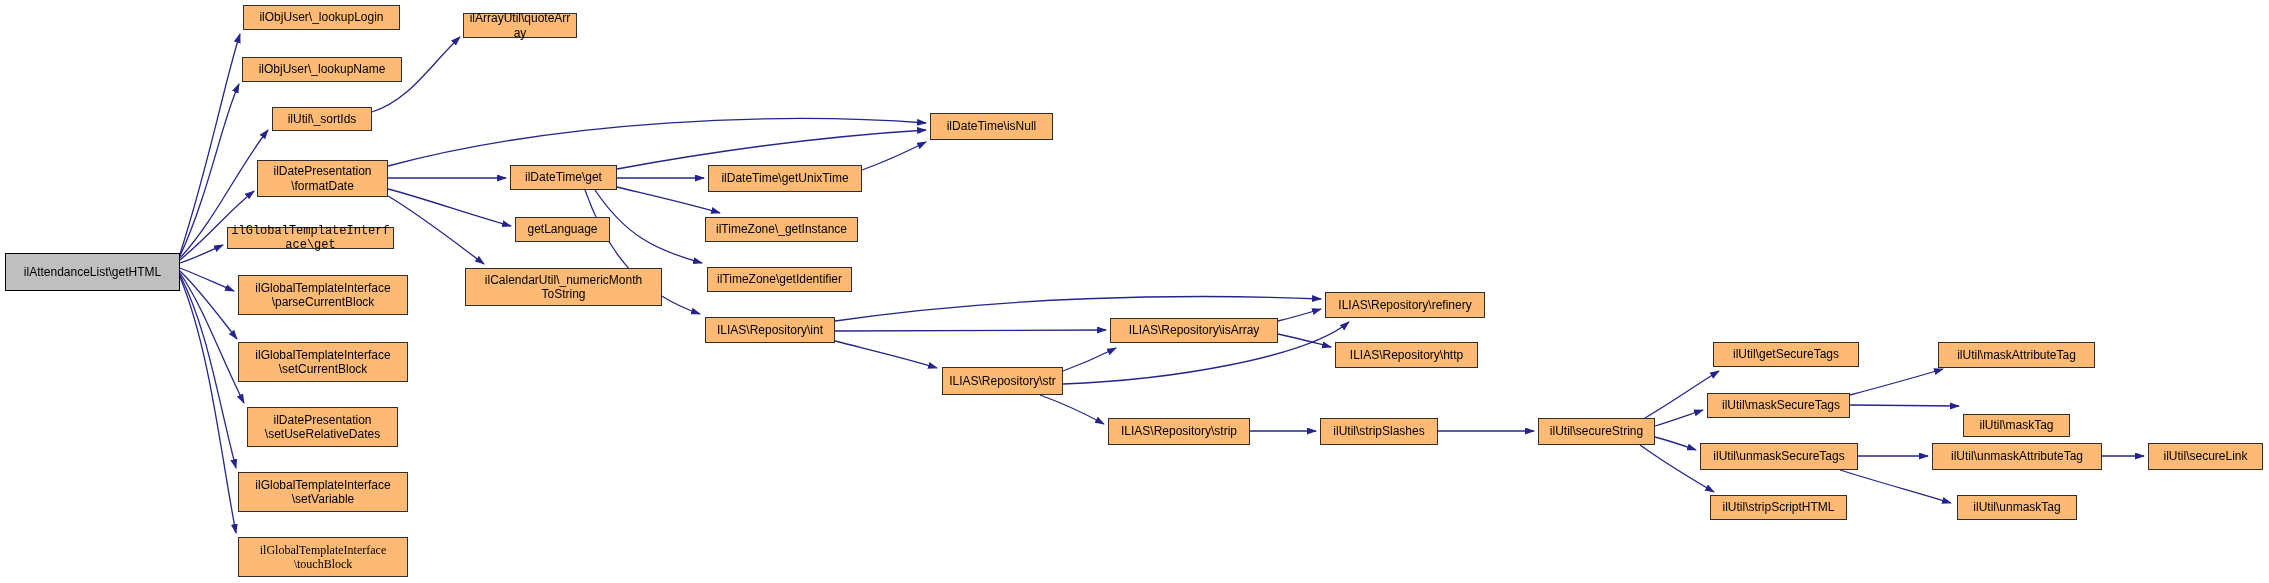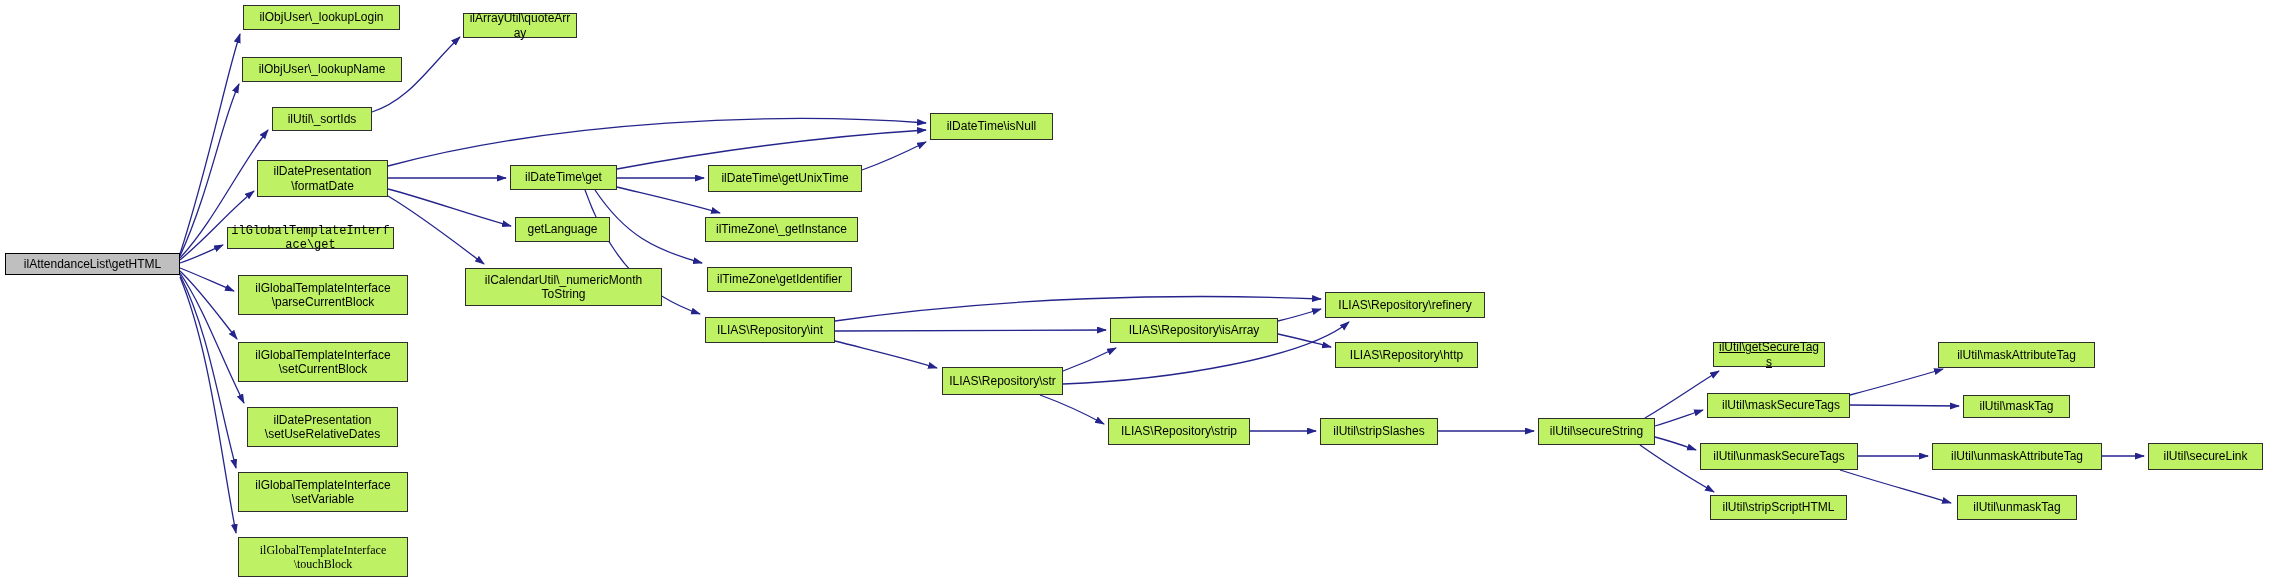--- a/index.html
+++ b/index.html
@@ -7,21 +7,21 @@
     position:relative;
     width:2269px;height:583px;
     background:#ffffff;
     font-family:"Liberation Sans", sans-serif;
     overflow:hidden;
   }
   #edges{position:absolute;left:0;top:0;width:2269px;height:583px;}
   .edge{fill:none;stroke:#24248C;stroke-width:1.3;}
   .node{
     position:absolute;box-sizing:border-box;
-    background:#bef264;border:1px solid #2e2e2e;
+    background:#fdba74;border:1px solid #2e2e2e;
     display:flex;align-items:center;justify-content:center;
     text-align:center;color:#000;
     font-size:12px;line-height:1.18;
     overflow-wrap:anywhere;word-break:break-word;
     padding:1px 3px;cursor:pointer;
   }
   .node.root{background:#BFBFBF;border-color:#000;}
 </style>
 </head>
 <body>
@@ -69,21 +69,21 @@
     <path class="edge" marker-end="url(#arrow)" d="M1655,426 C1672,421 1688,415 1703,410"></path>
     <path class="edge" marker-end="url(#arrow)" d="M1655,437 C1670,441 1682,445 1696,450"></path>
     <path class="edge" marker-end="url(#arrow)" d="M1640,445 C1668,465 1690,478 1714,492"></path>
     <path class="edge" marker-end="url(#arrow)" d="M1850,395 C1880,387 1913,378 1943,369"></path>
     <path class="edge" marker-end="url(#arrow)" d="M1850,405 L1959,406"></path>
     <path class="edge" marker-end="url(#arrow)" d="M1858,456 L1928,456"></path>
     <path class="edge" marker-end="url(#arrow)" d="M1840,470 C1878,482 1915,492 1951,503"></path>
     <path class="edge" marker-end="url(#arrow)" d="M2102,456 L2144,456"></path>
   </svg>
 
-  <div class="node root" style="left:5px;top:253px;width:175px;height:22px;">ilAttendanceList\getHTML</div>
+  <div class="node root" style="left:5px;top:253px;width:175px;height:38px;">ilAttendanceList\getHTML</div>
   <div class="node" style="left:243px;top:5px;width:157px;height:25px;">ilObjUser\_lookupLogin</div>
   <div class="node" style="left:242px;top:57px;width:160px;height:25px;">ilObjUser\_lookupName</div>
   <div class="node" style="left:272px;top:107px;width:100px;height:24px;">ilUtil\_sortIds</div>
   <div class="node" style="left:463px;top:13px;width:114px;height:25px;">ilArrayUtil\quoteArray</div>
   <div class="node" style="left:257px;top:160px;width:131px;height:37px;">ilDatePresentation \formatDate</div>
   <div class="node" style="left:227px;top:227px;width:167px;height:22px;font-family:Liberation Mono, monospace;">ilGlobalTemplateInterface\get</div>
   <div class="node" style="left:238px;top:275px;width:170px;height:40px;">ilGlobalTemplateInterface \parseCurrentBlock</div>
   <div class="node" style="left:238px;top:342px;width:170px;height:40px;">ilGlobalTemplateInterface \setCurrentBlock</div>
   <div class="node" style="left:247px;top:407px;width:151px;height:40px;">ilDatePresentation \setUseRelativeDates</div>
   <div class="node" style="left:238px;top:472px;width:170px;height:40px;">ilGlobalTemplateInterface \setVariable</div>
@@ -96,23 +96,23 @@
   <div class="node" style="left:707px;top:267px;width:145px;height:25px;">ilTimeZone\getIdentifier</div>
   <div class="node" style="left:930px;top:113px;width:123px;height:27px;">ilDateTime\isNull</div>
   <div class="node" style="left:705px;top:317px;width:130px;height:26px;">ILIAS\Repository\int</div>
   <div class="node" style="left:1110px;top:318px;width:168px;height:25px;">ILIAS\Repository\isArray</div>
   <div class="node" style="left:1325px;top:292px;width:160px;height:26px;">ILIAS\Repository\refinery</div>
   <div class="node" style="left:1335px;top:342px;width:143px;height:26px;">ILIAS\Repository\http</div>
   <div class="node" style="left:942px;top:367px;width:121px;height:28px;">ILIAS\Repository\str</div>
   <div class="node" style="left:1108px;top:418px;width:142px;height:27px;">ILIAS\Repository\strip</div>
   <div class="node" style="left:1320px;top:418px;width:118px;height:27px;">ilUtil\stripSlashes</div>
   <div class="node" style="left:1538px;top:418px;width:117px;height:27px;">ilUtil\secureString</div>
-  <div class="node" style="left:1713px;top:342px;width:112px;height:25px;text-decoration:underline;">ilUtil\getSecureTags</div>
+  <div class="node" style="left:1713px;top:342px;width:146px;height:25px;">ilUtil\getSecureTags</div>
   <div class="node" style="left:1707px;top:393px;width:143px;height:25px;padding-left:8px;">ilUtil\maskSecureTags</div>
   <div class="node" style="left:1700px;top:443px;width:158px;height:27px;">ilUtil\unmaskSecureTags</div>
   <div class="node" style="left:1710px;top:495px;width:137px;height:25px;">ilUtil\stripScriptHTML</div>
   <div class="node" style="left:1938px;top:342px;width:157px;height:26px;">ilUtil\maskAttributeTag</div>
-  <div class="node" style="left:1963px;top:395px;width:107px;height:23px;">ilUtil\maskTag</div>
+  <div class="node" style="left:1963px;top:414px;width:107px;height:23px;">ilUtil\maskTag</div>
   <div class="node" style="left:1932px;top:443px;width:170px;height:27px;">ilUtil\unmaskAttributeTag</div>
   <div class="node" style="left:1957px;top:495px;width:120px;height:25px;">ilUtil\unmaskTag</div>
   <div class="node" style="left:2148px;top:443px;width:115px;height:27px;">ilUtil\secureLink</div>
 
 </div>
 
 </body></html>

